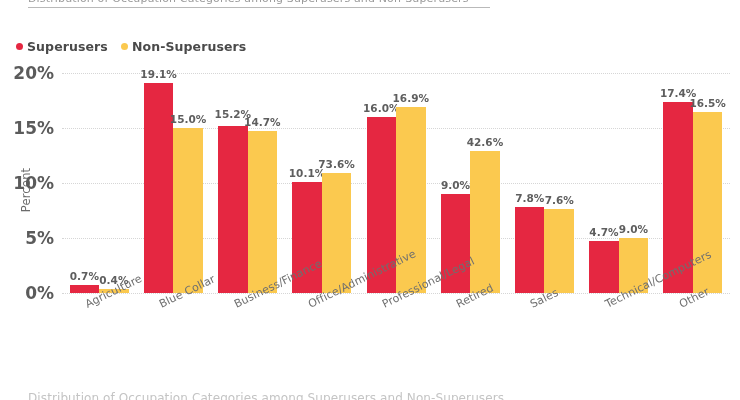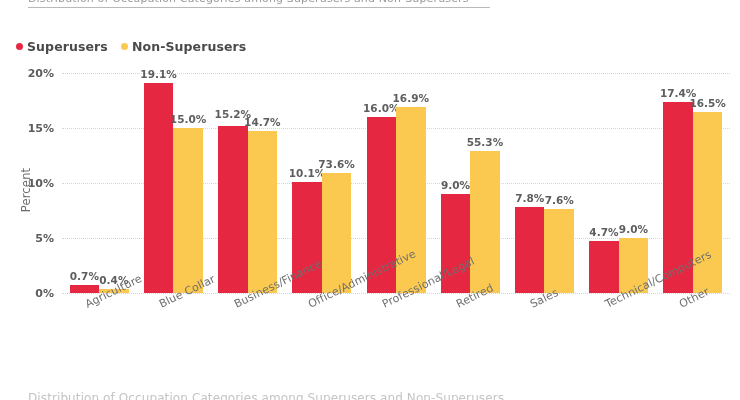--- a/index.html
+++ b/index.html
@@ -83,21 +83,21 @@
   }
 
   .ylabels {
     position: absolute;
     left: 0; top: 0;
     width: 62px; height: 400px;
   }
   .ylab {
     position: absolute;
     right: 8px;
-    font-size: 11px;
+    font-size: 17px;
     font-weight: bold;
     color: #5b5b5b;
     transform: translateY(-50%);
     white-space: nowrap;
   }
 
   .yaxis-title {
     position: absolute;
     left: -4px;
     top: 183px;
@@ -217,21 +217,21 @@
       <div class="bar-label" style="left: 245.028px; top: 93.9px;">10.1%</div>
       <div class="bar" style="left: 259.778px; width: 29.5px; height: 119.9px; background: rgb(251, 201, 79);"></div>
       <div class="bar-label" style="left: 274.528px; top: 85.1px;">73.6%</div>
       <div class="bar" style="left: 304.5px; width: 29.5px; height: 176px; background: rgb(229, 39, 65);"></div>
       <div class="bar-label" style="left: 319.25px; top: 29px;">16.0%</div>
       <div class="bar" style="left: 334px; width: 29.5px; height: 185.9px; background: rgb(251, 201, 79);"></div>
       <div class="bar-label" style="left: 348.75px; top: 19.1px;">16.9%</div>
       <div class="bar" style="left: 378.722px; width: 29.5px; height: 99px; background: rgb(229, 39, 65);"></div>
       <div class="bar-label" style="left: 393.472px; top: 106px;">9.0%</div>
       <div class="bar" style="left: 408.222px; width: 29.5px; height: 141.9px; background: rgb(251, 201, 79);"></div>
-      <div class="bar-label" style="left: 422.972px; top: 63.1px;">55.3%</div>
+      <div class="bar-label" style="left: 422.972px; top: 63.1px;">42.6%</div>
       <div class="bar" style="left: 452.944px; width: 29.5px; height: 85.8px; background: rgb(229, 39, 65);"></div>
       <div class="bar-label" style="left: 467.694px; top: 119.2px;">7.8%</div>
       <div class="bar" style="left: 482.444px; width: 29.5px; height: 83.6px; background: rgb(251, 201, 79);"></div>
       <div class="bar-label" style="left: 497.194px; top: 121.4px;">7.6%</div>
       <div class="bar" style="left: 527.167px; width: 29.5px; height: 51.7px; background: rgb(229, 39, 65);"></div>
       <div class="bar-label" style="left: 541.917px; top: 153.3px;">4.7%</div>
       <div class="bar" style="left: 556.667px; width: 29.5px; height: 55px; background: rgb(251, 201, 79);"></div>
       <div class="bar-label" style="left: 571.417px; top: 150px;">9.0%</div>
       <div class="bar" style="left: 601.389px; width: 29.5px; height: 191.4px; background: rgb(229, 39, 65);"></div>
       <div class="bar-label" style="left: 616.139px; top: 13.6px;">17.4%</div>

